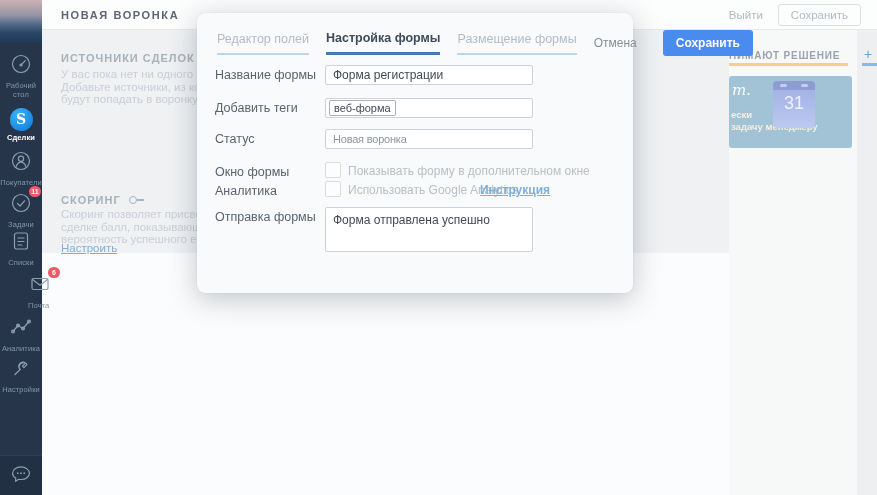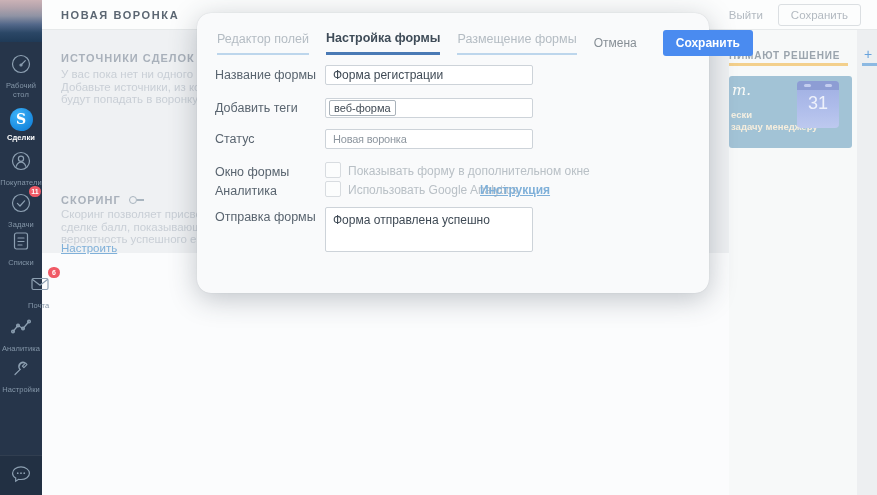--- a/index.html
+++ b/index.html
@@ -53,29 +53,29 @@
 
   .kanban-title { position:absolute; left:729px; top:50px; font-size:10px; font-weight:bold; letter-spacing:.8px; color:#9aa4ad; white-space:nowrap; }
   .kanban-underline { position:absolute; left:729px; top:63px; width:119px; height:2.5px; background:#f3d08c; }
   .addcol-plus { position:absolute; left:864px; top:46px; font-size:14px; color:#68a3dd; }
   .addcol-underline { position:absolute; left:862px; top:63px; width:15px; height:2.5px; background:#8cb9e2; }
 
   .demo-card { position:absolute; left:729px; top:76px; width:123px; height:72px; background:#a2c3d6; border-radius:3px; overflow:hidden; }
   .card-script { position:absolute; left:3px; top:5px; font-family:"DejaVu Serif",serif; font-style:italic; font-size:15px; color:#fbfbf8; }
   .card-line1 { position:absolute; left:2px; top:33px; font-size:9.5px; font-weight:bold; color:#f4efe2; }
   .card-line2 { position:absolute; left:2px; top:45px; font-size:9.5px; font-weight:bold; color:#f6eedd; white-space:nowrap; }
-  .mini-cal { position:absolute; left:68px; top:5px; width:42px; height:47px; border-radius:4px;
+  .mini-cal { position:absolute; left:44px; top:5px; width:42px; height:47px; border-radius:4px;
     background:linear-gradient(180deg,#9fafe2 0%,#aebcea 55%,#bdc9ef 100%); }
   .mini-cal .cal-top { position:absolute; left:0; top:0; width:100%; height:9px; background:#8d9dd4; border-radius:4px 4px 0 0; }
   .mini-cal .cal-top i { position:absolute; top:3px; width:7px; height:2.5px; background:#c3cdef; border-radius:2px; }
   .mini-cal .d1 { left:7px; } .mini-cal .d2 { right:7px; }
   .cal-day { position:absolute; left:0; top:12px; width:100%; text-align:center; font-size:18px; color:#eef1fb; }
 
   
-  .modal { position:absolute; left:197px; top:13px; width:512px; height:280px; background:#f9fafb; border-radius:14px;
+  .modal { position:absolute; left:197px; top:13px; width:436px; height:280px; background:#f9fafb; border-radius:8px;
     box-shadow:0 6px 28px rgba(40,52,64,.28), 0 0 1px rgba(40,52,64,.2); z-index:10; }
   .modal-head { position:absolute; left:0; top:0; width:100%; height:46px; display:flex; align-items:center; padding:14px 20px 0 20px; }
   .tab { font-size:12.5px; color:#b4bcc3; margin-right:17px; padding-bottom:7px; border-bottom:2px solid #bdd6ec; cursor:pointer; white-space:nowrap; }
   .tab.active { color:#3f4c58; font-weight:bold; border-bottom:3px solid #4a7ab5; }
   .modal-actions { margin-left:auto; display:flex; align-items:center; }
   .cancel-btn { font-size:12px; color:#878f96; margin-right:26px; cursor:pointer; }
   .save-btn { background:#4a8bf0; color:#fff; border:none; border-radius:3px; font-size:12px; font-weight:bold;
     padding:6px 13px; cursor:pointer; }
 
   .form-row { position:absolute; left:0; width:100%; }

